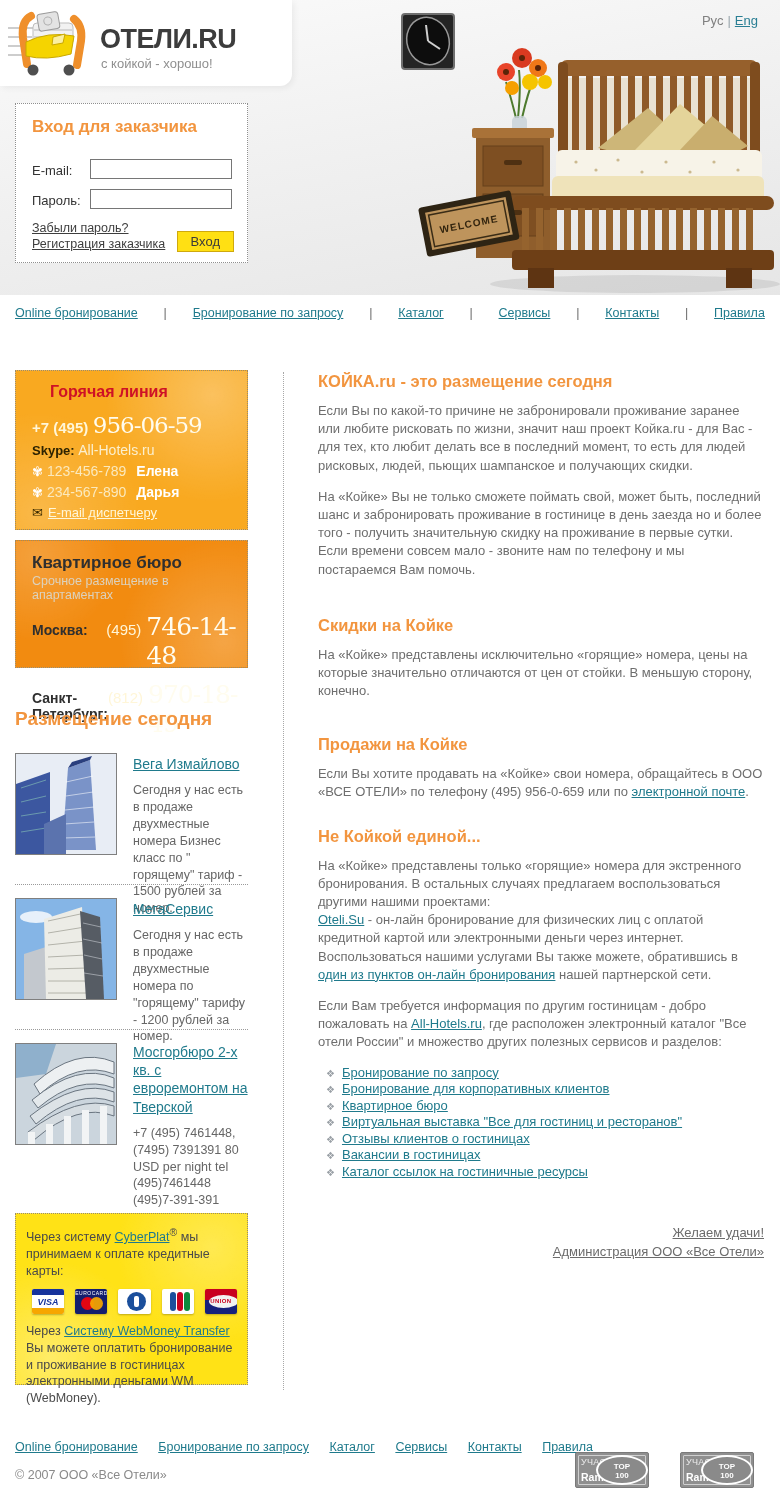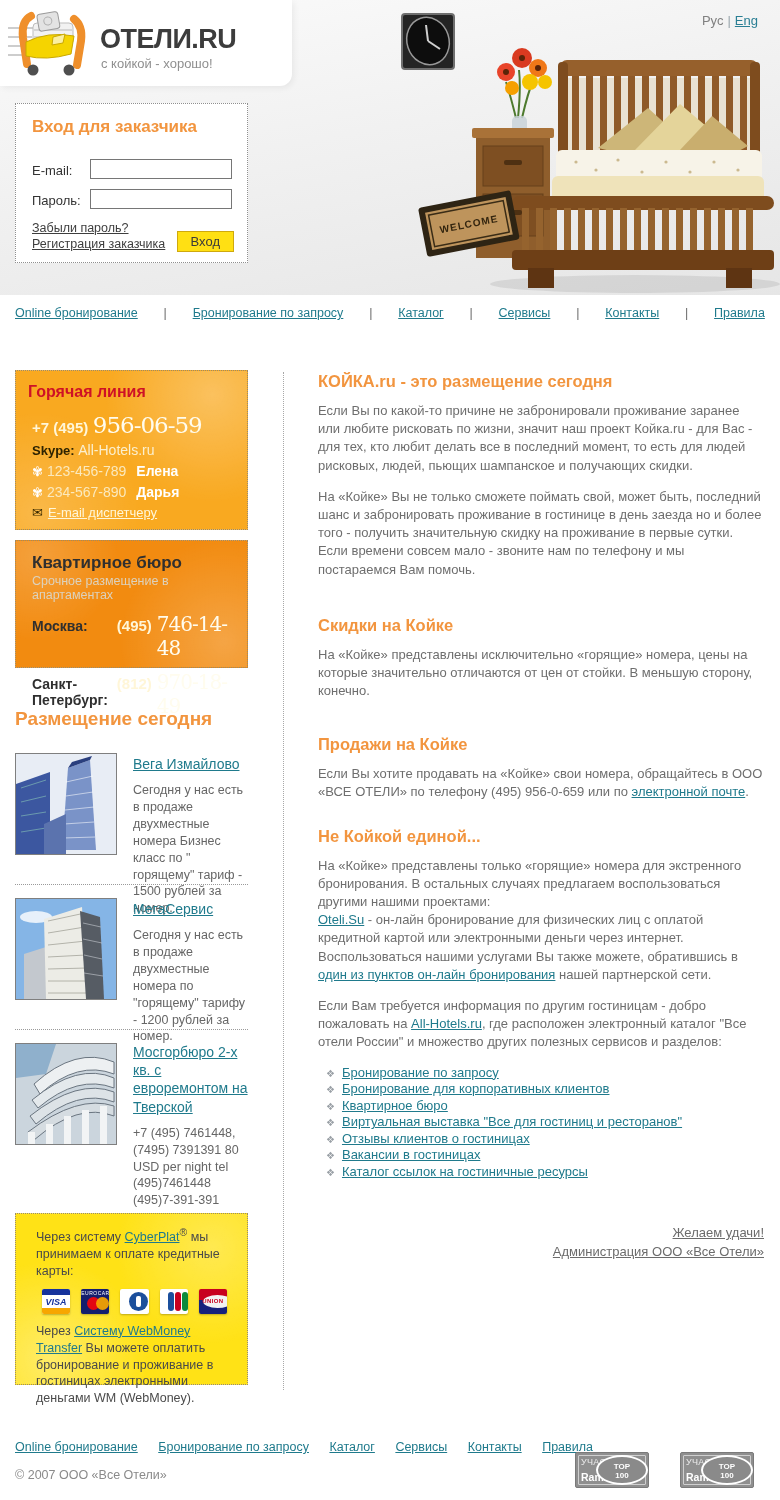--- a/index.html
+++ b/index.html
@@ -35,21 +35,21 @@
   #main-nav { position:absolute; top:306px; left:15px; width:750px; display:flex;
     justify-content:space-between; align-items:center; font-size:12.5px; }
   .navlink { color:#1F7A8C; text-decoration:underline; cursor:pointer; }
   #main-nav .sep { color:#6d6d6d; }
 
   
   .sbox { position:absolute; left:15px; width:233px; border:1px dotted #9a8a6a; }
   #hotline { top:370px; height:160px; background:#F9A920;
     background-image:radial-gradient(circle at 85% 15%, rgba(255,255,255,.28), rgba(255,255,255,0) 45%),
                      radial-gradient(circle at 10% 90%, rgba(255,255,255,.18), rgba(255,255,255,0) 40%); }
-  #hotline .ttl { margin:12px 0 0 12px; color:#CE1126; font-weight:bold; font-size:16px; }
+  #hotline .ttl { margin:12px 0 0 34px; color:#CE1126; font-weight:bold; font-size:16px; }
   #hotline .phone { margin:11px 0 0 16px; }
   #hotline .phone .pre { font-weight:bold; font-size:15px; color:#FFF6D8; }
   #hotline .phone .num { font-family:"DejaVu Serif", serif; font-size:23px; color:#FFFCEE; letter-spacing:-1px; }
   #hotline .skype { margin:4px 0 0 16px; font-size:13px; }
   #hotline .skype b { color:#2d2300; }
   #hotline .skype span { color:#FBEFCE; font-size:14px; }
   .icqrow { margin:5px 0 0 16px; font-size:14px; }
   .icqrow .fl { color:#fff; font-size:13px; margin-right:4px; }
   .icqrow .n { color:#FBE9BD; }
   .icqrow b { color:#fff; margin-left:10px; }
@@ -57,36 +57,36 @@
   #hotline .mail .env { color:#3b2b00; margin-right:5px; }
   #hotline .mail a { color:#FFF6D8; text-decoration:underline; cursor:pointer; }
 
   #apt { top:540px; height:128px; background:#F28B10;
     background-image:radial-gradient(circle at 90% 80%, rgba(255,255,255,.22), rgba(255,255,255,0) 45%),
                      radial-gradient(circle at 8% 12%, rgba(255,255,255,.18), rgba(255,255,255,0) 35%); }
   #apt .ttl { margin:12px 0 0 16px; color:#2f2f2f; font-weight:bold; font-size:17px; }
   #apt .sub { margin:1px 0 0 16px; color:#DCD2BE; font-size:12.5px; }
   .cityrow { margin:10px 0 0 16px; display:flex; align-items:baseline; }
   .cityrow .city { width:88px; font-weight:bold; font-size:14px; color:#2f2f2f; line-height:1.15; }
-  .cityrow .code { font-weight:bold; font-size:15px; color:#FFF6D8; margin-right:5px; }
-  .cityrow .num { font-family:"DejaVu Serif", serif; font-size:20px; color:#FFFCEE; letter-spacing:-1px; }
+  .cityrow .code { font-weight:normal; font-size:15px; color:#FFF6D8; margin-right:5px; }
+  .cityrow .num { font-family:"DejaVu Serif", serif; font-size:25px; color:#FFFCEE; letter-spacing:-1px; }
   #apt .cityrow:nth-of-type(2) { margin-top:14px; }
 
   #today-title { position:absolute; top:708px; left:15px; color:#F2953F; font-weight:bold; font-size:19px; }
 
   .listing-img { position:absolute; left:15px; width:102px; height:102px; border:1px solid #7f7f7f; background:#dfe4ee; }
   .listing-txt { position:absolute; left:133px; width:116px; }
   .listing-txt a { font-size:14px; color:#1F7A8C; text-decoration:underline; cursor:pointer; line-height:1.3; display:inline-block; margin-bottom:9px; }
   .listing-txt p { font-size:12.5px; color:#666; line-height:1.35; }
   .dotsep { position:absolute; left:15px; width:233px; border-top:1px dotted #9a9a9a; }
 
   #pay { top:1213px; height:172px; background:#FFE216;
     background-image:radial-gradient(circle at 15% 85%, rgba(255,255,255,.35), rgba(255,255,255,0) 40%),
                      radial-gradient(circle at 85% 20%, rgba(255,255,255,.25), rgba(255,255,255,0) 40%);
-    padding:12px 20px; font-size:12.5px; color:#4a4a4a; line-height:1.35; }
+    padding:12px 10px; font-size:12.5px; color:#4a4a4a; line-height:1.35; }
   #pay a { color:#1F7A8C; text-decoration:underline; cursor:pointer; }
   #cards { display:flex; gap:11px; margin:9px 0 9px 6px; }
   .card { width:37px; height:25px; border-radius:2px; position:relative; overflow:hidden;
     box-shadow:0 1px 2px rgba(0,0,0,.25); background:#fff; }
   .card.visa::before { content:""; position:absolute; top:0; left:0; right:0; height:6px; background:#16339C; }
   .card.visa::after { content:""; position:absolute; bottom:0; left:0; right:0; height:6px; background:#F7A600; }
   .card.visa span { position:absolute; top:7px; left:0; right:0; text-align:center; font-style:italic;
     font-weight:bold; font-size:9px; color:#16339C; }
   .card.ecmc { background:#141E6E; }
   .card.ecmc i { position:absolute; top:8px; width:13px; height:13px; border-radius:50%; }

